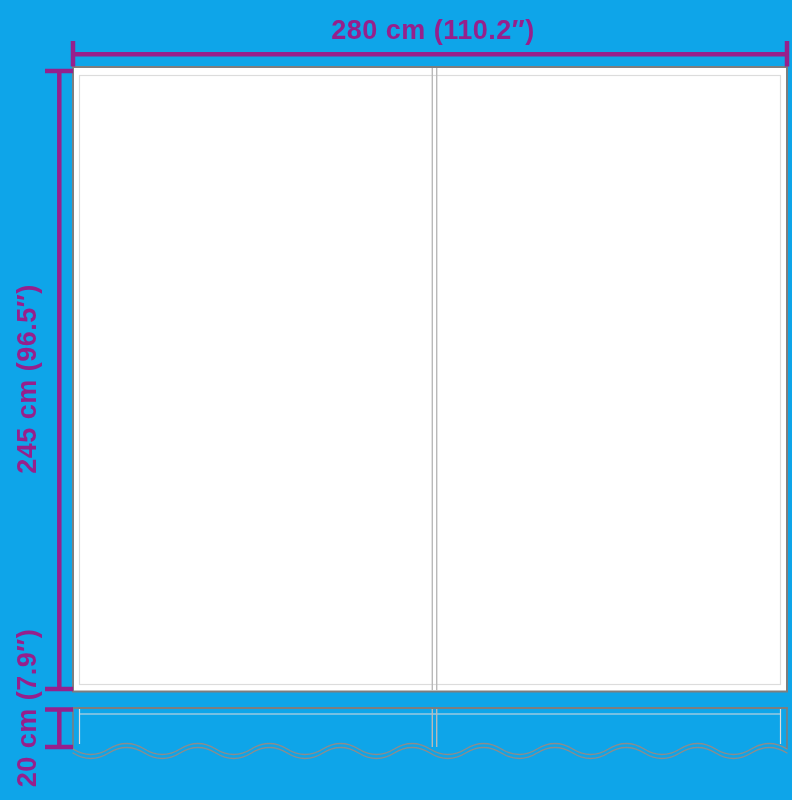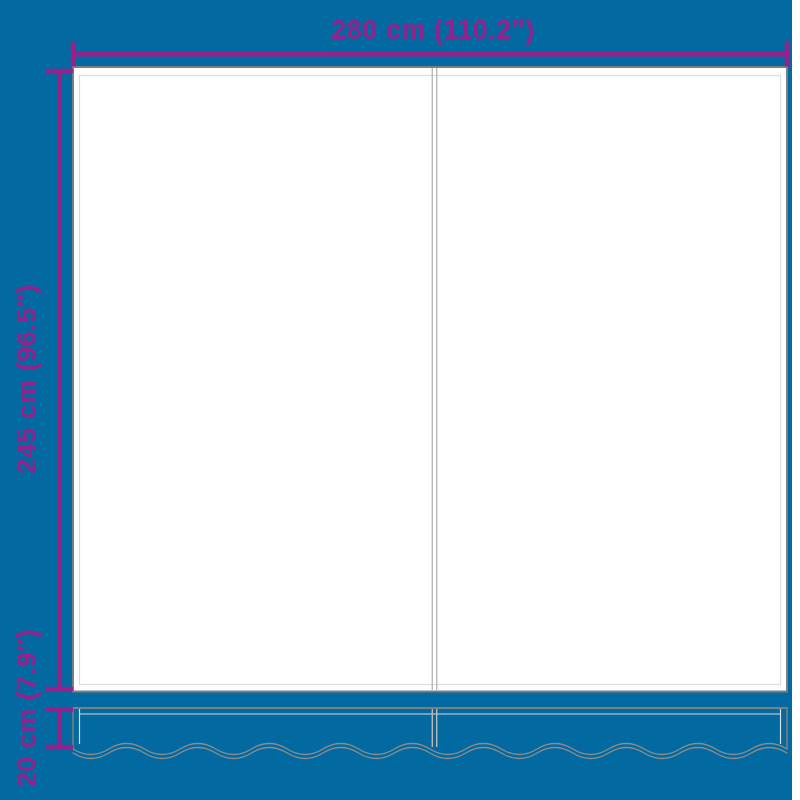--- a/index.html
+++ b/index.html
@@ -5,21 +5,21 @@
   html, body {
     margin: 0;
     padding: 0;
     background: #ffffff;
     font-family: "Liberation Sans", sans-serif;
   }
   .stage {
     position: relative;
     width: 792px;
     height: 800px;
-    background: #0369a1;
+    background: #0ea5e9;
     overflow: hidden;
   }
   svg { display: block; }
   .dim-label {
     font-family: "Liberation Sans", "DejaVu Sans", sans-serif;
     font-size: 27px;
     font-weight: 700;
     letter-spacing: 0.5px;
   }
 </style>

